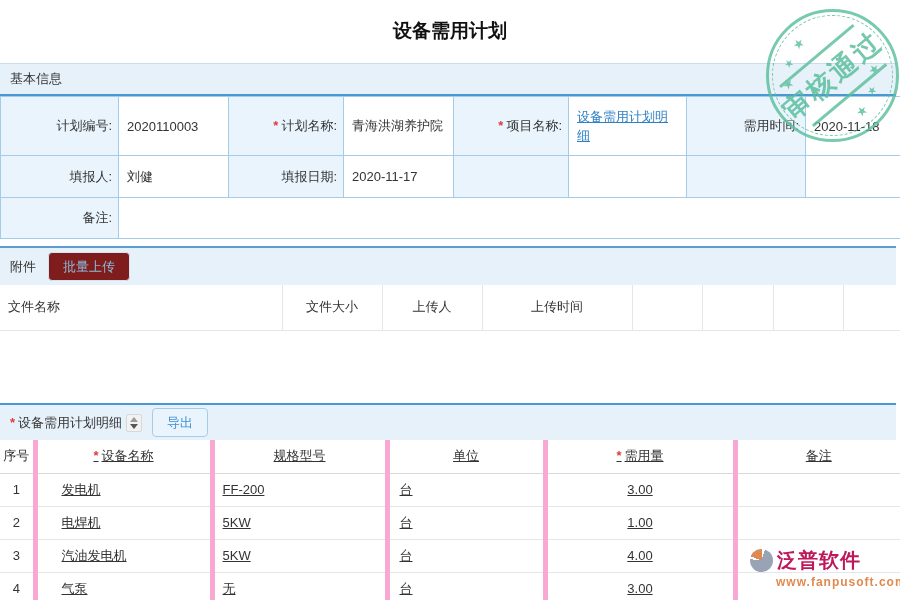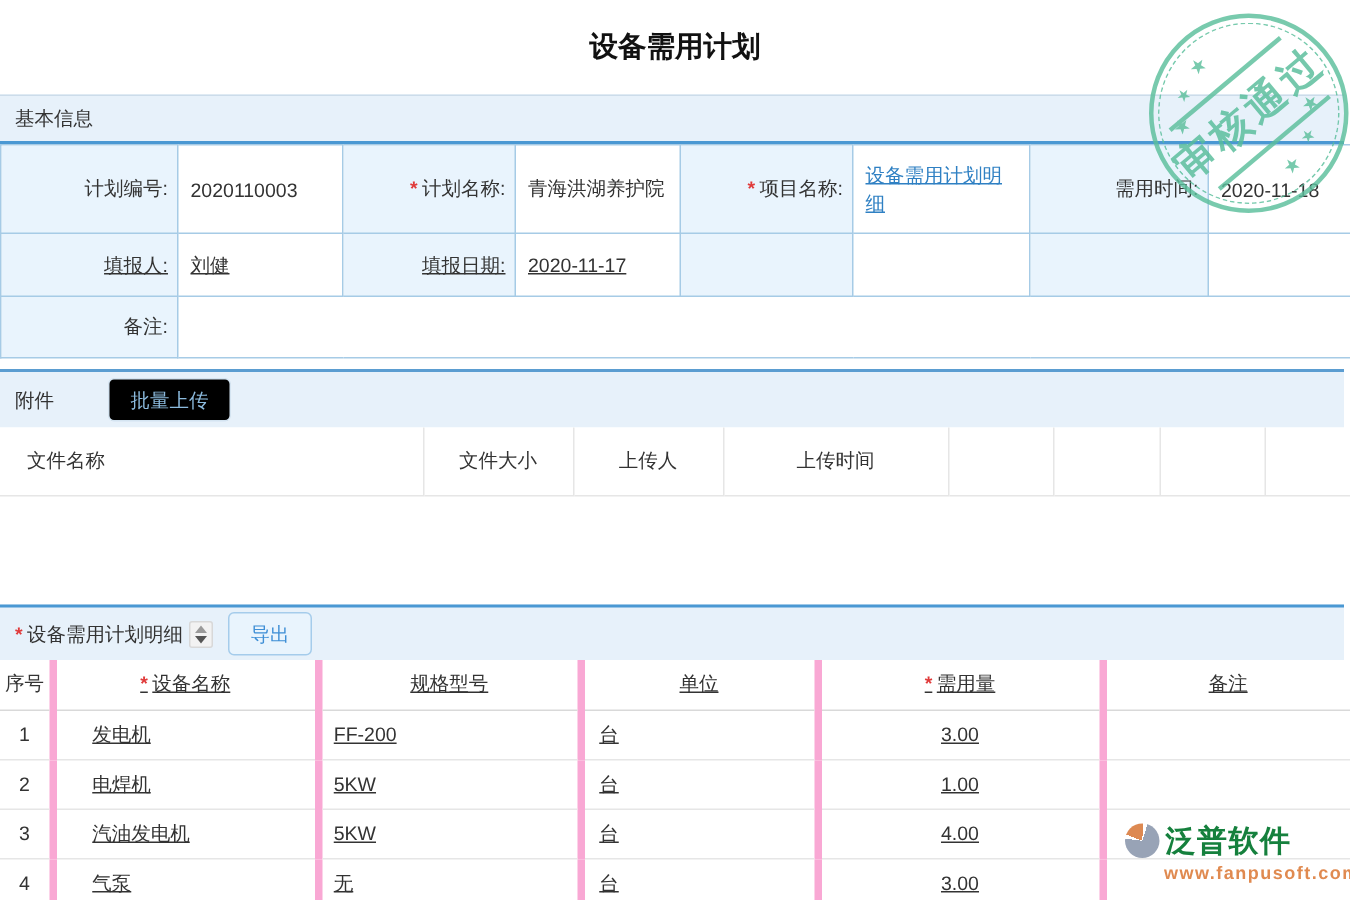--- a/index.html
+++ b/index.html
@@ -13,48 +13,48 @@
     position:absolute; top:18px; left:0; width:900px;
     text-align:center; font-size:19px; font-weight:bold; color:#111;
   }
   
   .section-bar {
     position:absolute; left:0; width:896px; background:#e7f1fa;
     display:flex; align-items:center; font-size:13px; color:#333;
     padding-left:10px;
   }
   .bar-basic   { top:63px;  height:33px; border-top:1px solid #ccdcea; border-bottom:2px solid #4a98d3; }
-  .bar-attach  { top:246px; height:39px; border-top:2px solid #5b9dd1;gap:24px; }
+  .bar-attach  { top:246px; height:39px; border-top:2px solid #5b9dd1; }
   .bar-detail  { top:403px; height:37px; border-top:2px solid #4a98d3; }
   .req { color:#e03a3a; margin-right:3px; font-weight:bold; }
   
   table { border-collapse:collapse; table-layout:fixed; }
   .form-table { position:absolute; top:96px; left:0; width:900px; font-size:13px; }
   .form-table td { border:1px solid #a6cbe6; padding:2px 8px; overflow:hidden; }
   .form-table td.lbl { background:#e9f4fd; text-align:right; padding-right:6px; }
   .form-table td.val { background:#fff; text-align:left; }
   .form-table tr.r1 td { height:59px; }
-  .form-table tr.r2 td { height:42px;text-decoration:underline; }
+  .form-table tr.r2 td { height:42px; }
   .form-table tr.r3 td { height:41px;margin-left:39px; }
   a.cell-link { color:#2f80c3; text-decoration:underline; cursor:pointer; display:inline-block; line-height:1.5; }
   
   .btn {
     display:inline-block; border-radius:4px; font-size:13px; line-height:1;
     padding:7px 14px; cursor:pointer;
   }
-  .btn-upload { margin-left:12px; background:#000000; border:1px solid #d4e4f1; color:#8cbbde; }
+  .btn-upload { margin-left:12px; background:#7f1d1d; border:1px solid #d4e4f1; color:#8cbbde; }
   .btn-export { margin-left:10px; background:#e9f4fd; border:1px solid #a5cceb; color:#3f8fd6; }
   
   .attach-table { position:absolute; top:285px; left:0; width:900px; font-size:13px; }
   .attach-table th {
     height:45px; font-weight:normal; color:#333; background:#fff;
     border-bottom:1px solid #e6e6e6; text-align:center;
   }
   .attach-table th + th { border-left:1px solid #e6e6e6; }
-  .attach-table th.fname { text-align:left; padding-left:18px; }
+  .attach-table th.fname { text-align:left; padding-left:8px; }
   
   .detail-table { position:absolute; top:440px; left:0; width:900px; font-size:13px; }
   .detail-table th {
     height:33px; font-weight:normal; color:#333; background:#fff;
     border-bottom:1px solid #d9d9d9; text-align:center;
   }
   .detail-table td { height:33px; border-bottom:1px solid #e6e6e6; background:#fff; }
   .detail-table th + th, .detail-table td + td { border-left:5px solid #f9a8d4;text-decoration:underline; }
   .ta-c { text-align:center; }
   .pl12 { padding-left:24px; }
@@ -94,21 +94,21 @@
   .s4 { right:22px; bottom:34px; }
   .s5 { right:38px; bottom:20px; font-size:11px; }
   .s6 { right:58px; bottom:10px; }
   
   .watermark { position:absolute; left:750px; top:547px; width:148px; z-index:40; }
   .wm-row { display:flex; align-items:center; gap:4px; }
   .wm-logo {
     width:23px; height:23px; border-radius:50%;
     background:conic-gradient(from 140deg, #98a3b6 0 38%, #fff 38% 42%, #dd8952 42% 62%, #fff 62% 66%, #98a3b6 66% 100%);
   }
-  .wm-brand { font-size:20px; font-weight:bold; color:#15803d; letter-spacing:1px; }
+  .wm-brand { font-size:20px; font-weight:bold; color:#be185d; letter-spacing:1px; }
   .wm-url { font-size:12px; font-weight:bold; color:#e08a50; letter-spacing:1px; margin-left:26px; margin-top:1px; }
 </style>
 </head>
 <body>
 
 <div class="page-title">设备需用计划</div>
 
 <div class="stamp">
   <div class="stamp-inner"></div>
   <div class="stamp-rot">

